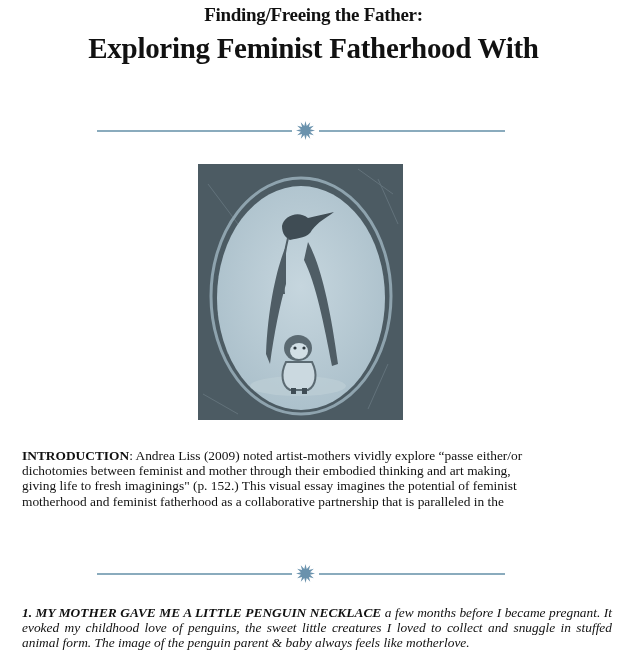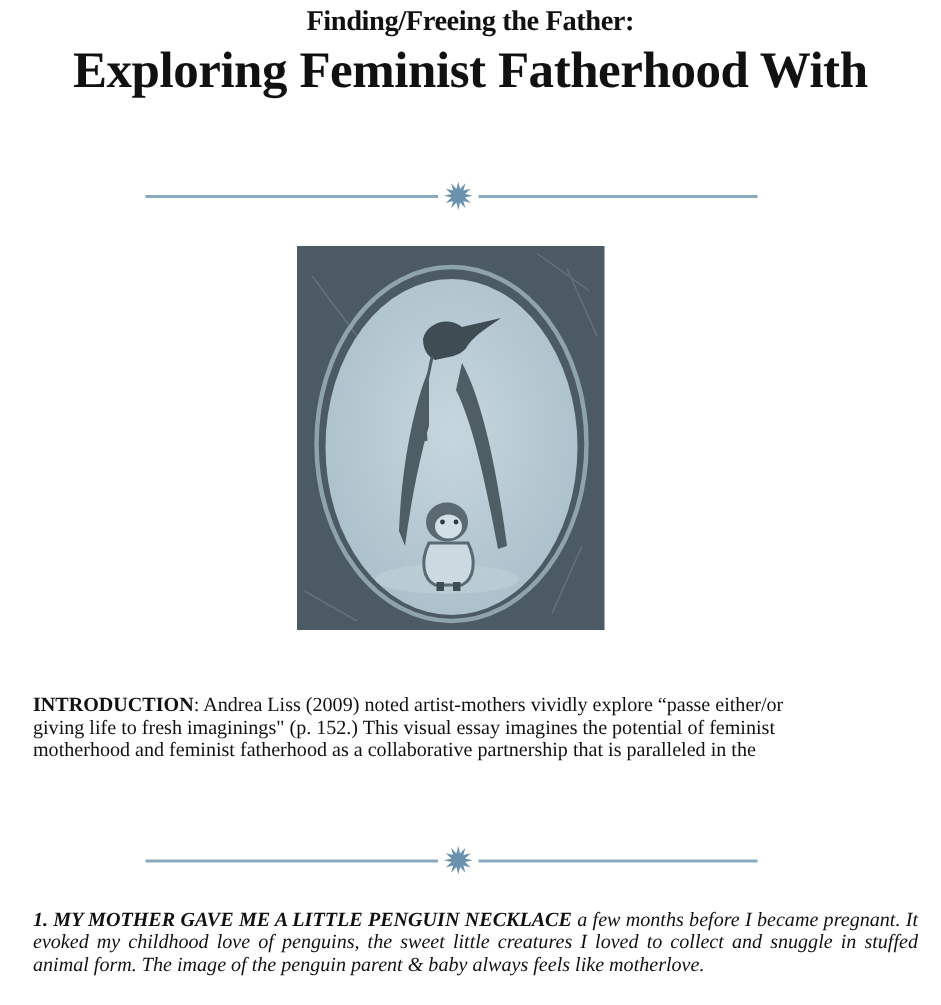--- a/index.html
+++ b/index.html
@@ -1,30 +1,30 @@
 <!DOCTYPE html>
 <html><head>
   <meta charset="utf-8">
   <style>
     html, body { margin: 0; padding: 0; background: #ffffff; }
     body { width: 627px; height: 670px; position: relative; overflow: hidden;
            font-family: "Liberation Serif", "DejaVu Serif", serif; color: #111; }
     .subtitle { position: absolute; left: 0; width: 627px; top: 4px; text-align: center;
                 font-weight: bold; font-size: 19px; letter-spacing: -0.3px; line-height: 22px; }
     .title { position: absolute; left: 0; width: 627px; top: 30px; text-align: center;
-             font-weight: bold; font-size: 34px; line-height: 36px; letter-spacing: -0.3px; }
+             font-weight: bold; font-size: 29px; line-height: 36px; letter-spacing: -0.3px; }
     .divider { position: absolute; left: 97px; width: 410px; height: 16px; }
     .divider .line { position: absolute; top: 7px; height: 2px; background: #8aabbd; }
     .divider .line.l { left: 0; width: 195px; }
     .divider .line.r { left: 222px; width: 186px; }
     .divider .star { position: absolute; left: 199px; top: -2px; width: 19px; height: 19px; }
     .figure { position: absolute; left: 198px; top: 164px; width: 205px; height: 256px;
               background: #4c5b63; overflow: hidden; }
     .body-text { position: absolute; left: 22px; width: 590px; font-size: 13.4px; line-height: 15.2px; }
-    .intro { top: 448px; margin-top: 14px; }
+    .intro { top: 448px; }
     .section1 { top: 605px; text-align: justify; font-style: italic; }
     b { font-weight: bold; }
   </style>
 </head>
 <body>
 
 <div class="subtitle">Finding/Freeing the Father:</div>
 <div class="title">
   <div>Exploring Feminist Fatherhood With</div>
 </div>
@@ -67,20 +67,21 @@
     <circle cx="97" cy="184" r="1.6" fill="#2f3a40"></circle>
     <circle cx="106" cy="184" r="1.6" fill="#2f3a40"></circle>
     <path d="M88,198 C82,210 84,222 92,226 L110,226 C118,222 120,210 114,198 Z" fill="#cbd9e0" stroke="#5b6a72" stroke-width="2"></path>
     <rect x="93" y="224" width="5" height="6" fill="#3f4c54"></rect>
     <rect x="104" y="224" width="5" height="6" fill="#3f4c54"></rect>
   </svg>
 </div>
 
 <div class="body-text intro">
   <div><b>INTRODUCTION</b><span>: Andrea Liss (2009) noted artist-mothers vividly explore “passe either/or</span></div>
+  <div>dichotomies between feminist and mother through their embodied thinking and art making,</div>
   <div>giving life to fresh imaginings" (p. 152.)  This visual essay imagines the potential of feminist</div>
   <div>motherhood and feminist fatherhood as a collaborative partnership that is paralleled in the</div>
 </div>
 
 <div class="divider" style="top:566px;">
   <div class="line l"></div>
   <svg class="star" viewBox="0 0 20 20">
     <polygon fill="#6a92ad" points="10,0 11.3,5.2 15,1.3 13.6,6.4 18.7,5 14.8,8.7 20,10 14.8,11.3 18.7,15 13.6,13.6 15,18.7 11.3,14.8 10,20 8.7,14.8 5,18.7 6.4,13.6 1.3,15 5.2,11.3 0,10 5.2,8.7 1.3,5 6.4,6.4 5,1.3 8.7,5.2"></polygon>
   </svg>
   <div class="line r"></div>

